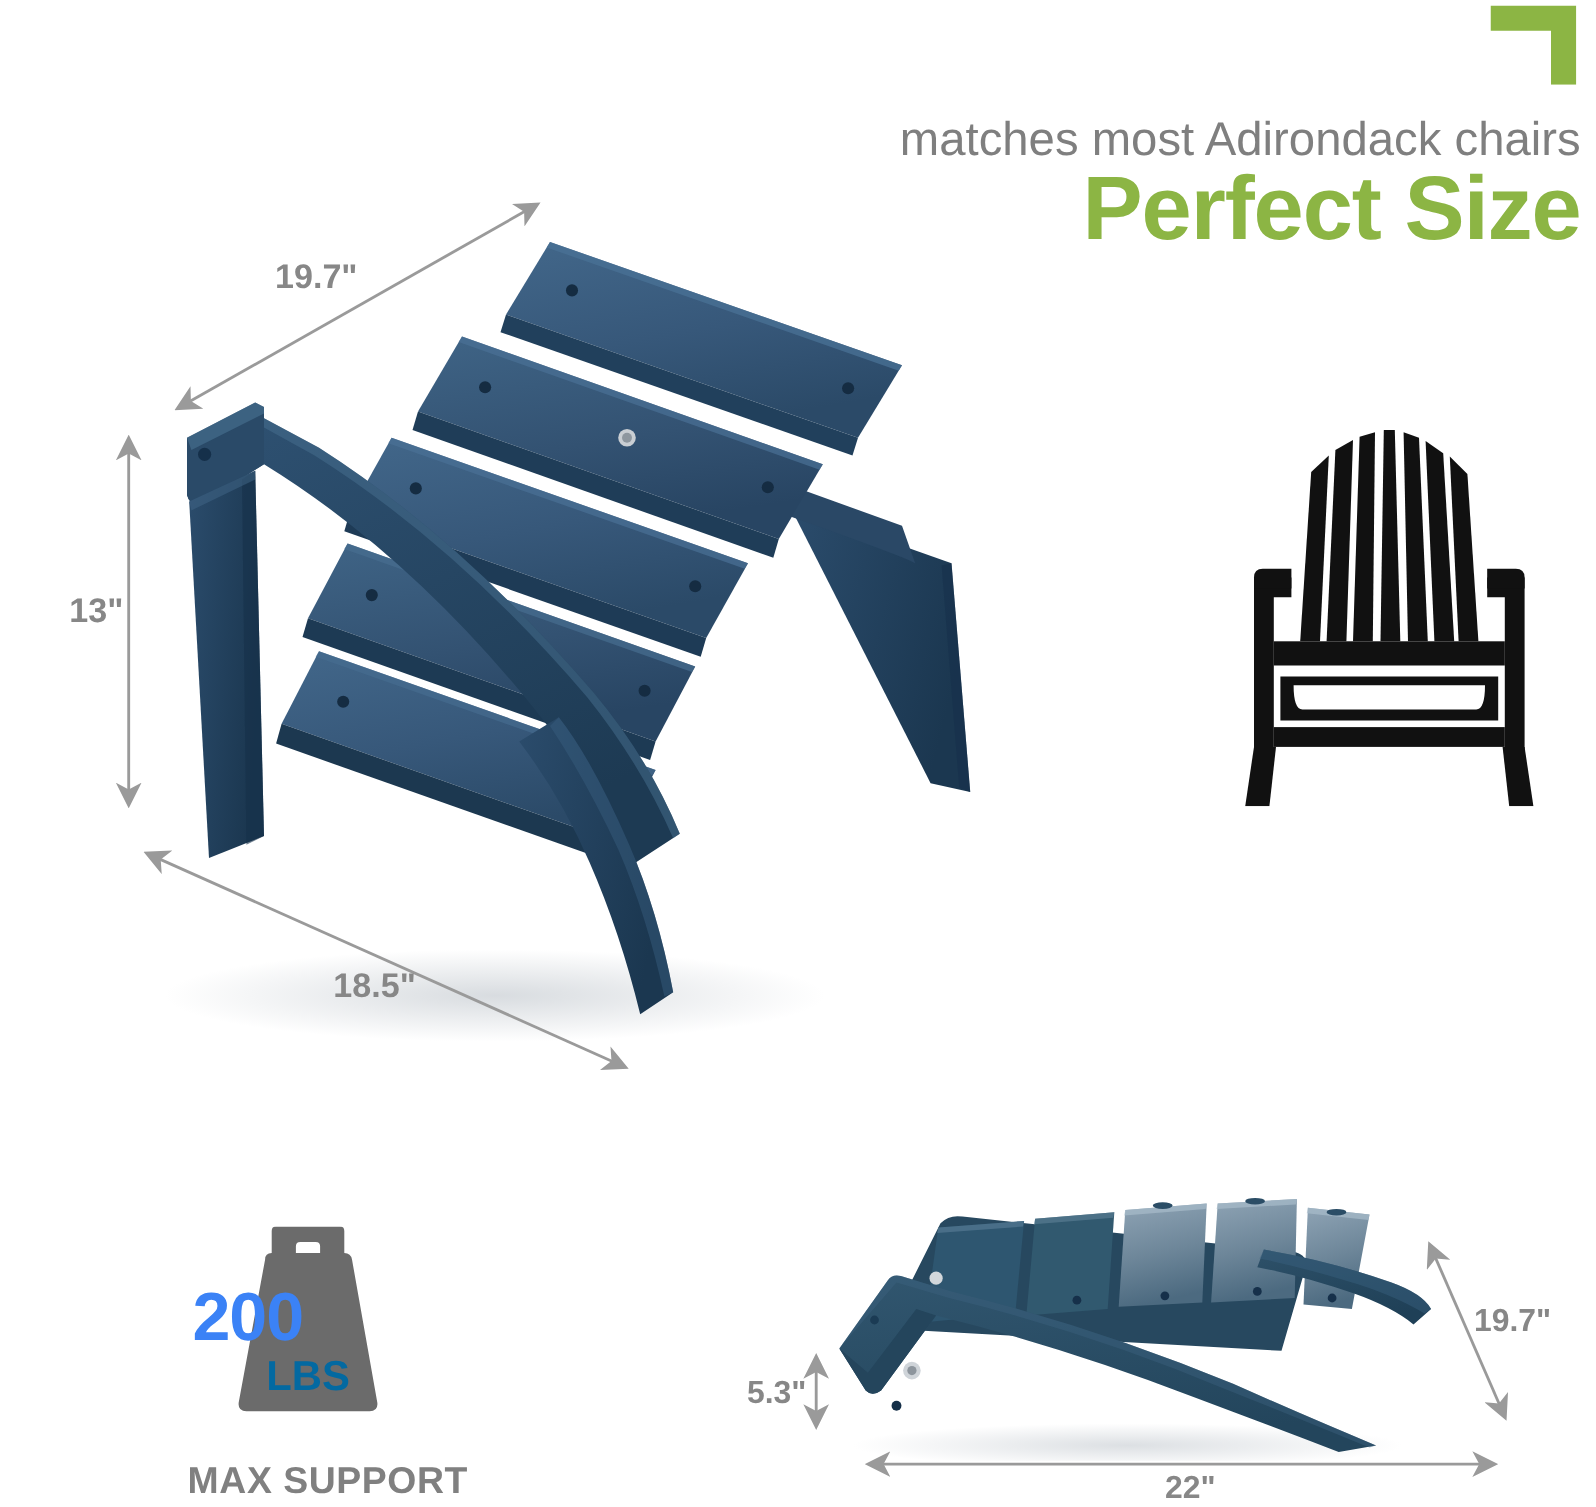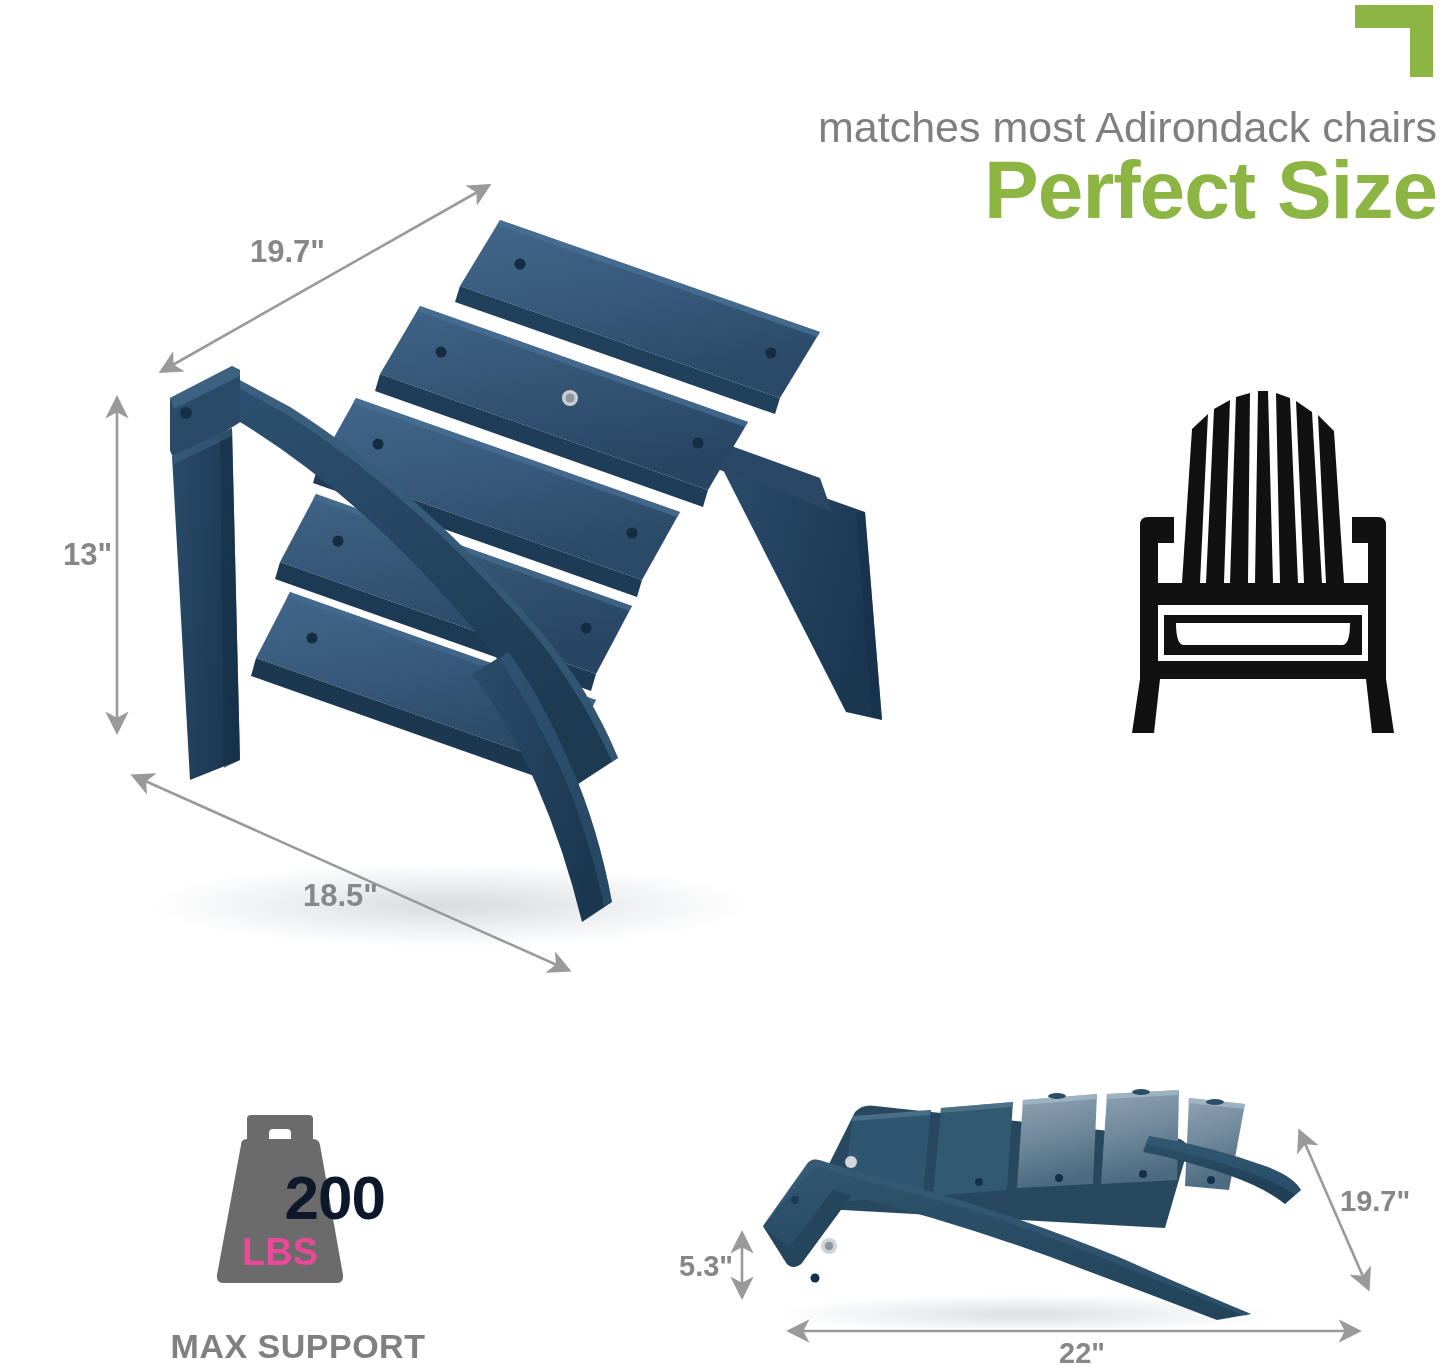--- a/index.html
+++ b/index.html
@@ -37,27 +37,27 @@
   #dim-width-top{left:250px;top:234px;font-size:31px;}
   #dim-height-left{left:63px;top:537px;font-size:31px;}
   #dim-depth-bottom{left:303px;top:878px;font-size:31px;}
   #dim-folded-height{left:679px;top:1250px;font-size:29px;}
   #dim-folded-depth{left:1340px;top:1185px;font-size:29px;}
   #dim-folded-width{left:1059px;top:1337px;font-size:29px;}
 
   
   #weight-badge{left:175px;top:1115px;width:210px;height:180px;}
   #weight-value{
-    position:absolute;left:0;right:0;top:52px;text-align:right;
-    font-size:62px;font-weight:700;color:#0f172a;line-height:1;
+    position:absolute;left:0;right:0;top:52px;text-align:left;
+    font-size:62px;font-weight:700;color:#3b82f6;line-height:1;
     letter-spacing:-1px;
   }
   #weight-unit{
     position:absolute;left:0;right:0;top:118px;text-align:center;
-    font-size:38px;font-weight:700;color:#ec4899;line-height:1;
+    font-size:38px;font-weight:700;color:#0369a1;line-height:1;
   }
   #weight-caption{
     left:148px;top:1327px;width:300px;text-align:center;
     font-size:34px;font-weight:700;color:#808080;letter-spacing:0.5px;
   }
 </style>
 </head>
 <body>
 
 <div class="stage">

